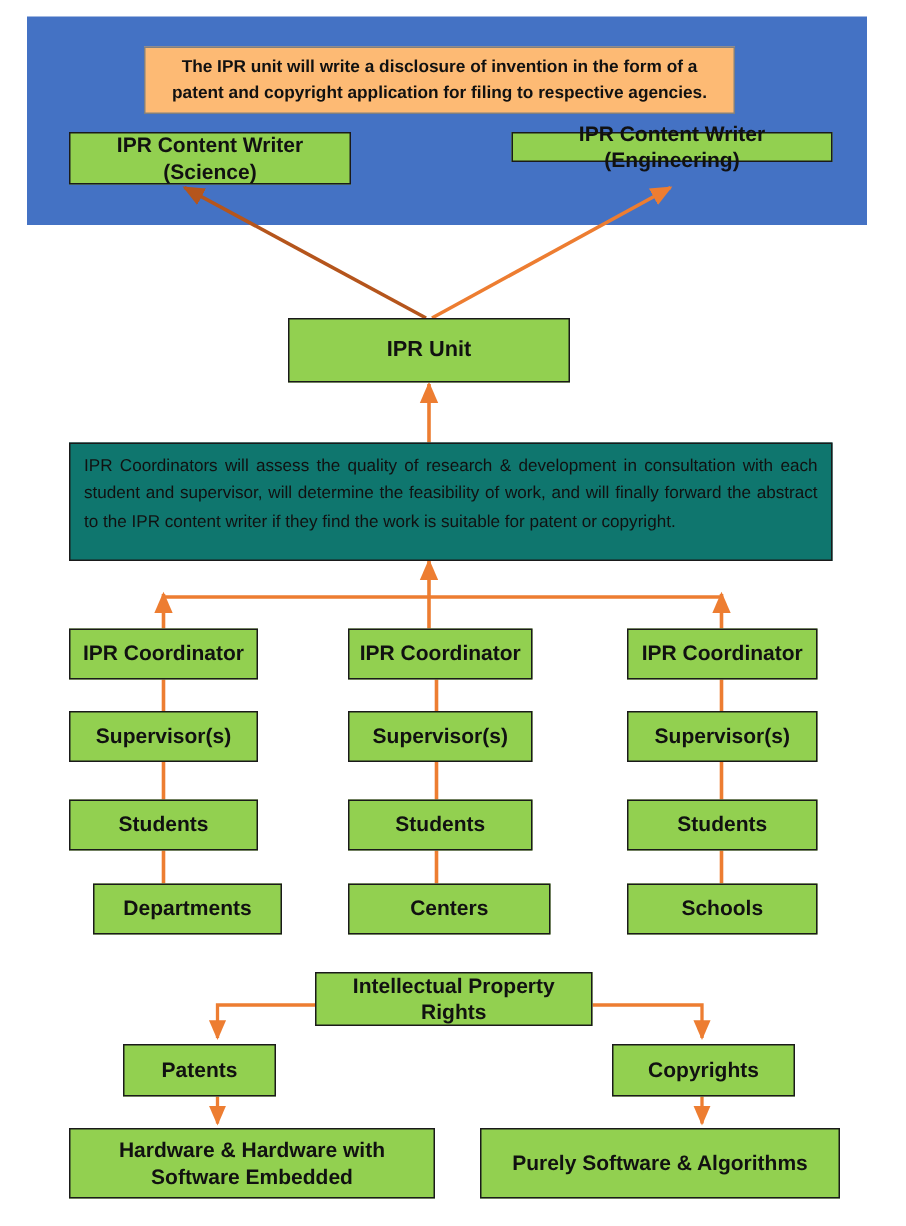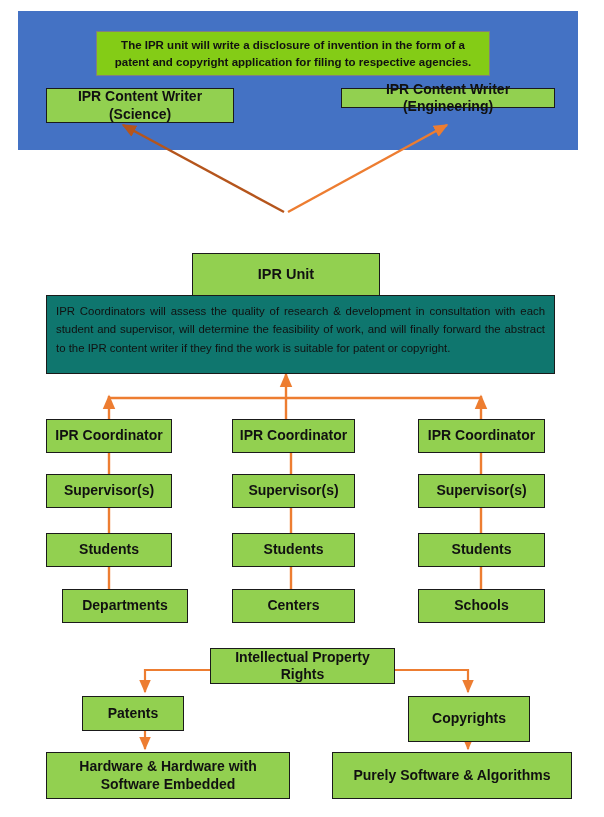--- a/index.html
+++ b/index.html
@@ -43,21 +43,21 @@
     font-size: 14px;
     line-height: 1.25;
     padding: 2px 4px;
   }
   .node.big {
     font-size: 14.5px;
   }
   .note {
     position: absolute;
     box-sizing: border-box;
-    background: #84cc16;
+    background: #fdba74;
     border: 1.2px solid #808080;
     color: #111111;
     display: flex;
     align-items: center;
     justify-content: center;
     text-align: center;
     font-weight: bold;
     font-size: 11.5px;
     line-height: 1.45;
     padding: 3px 8px;
@@ -123,38 +123,38 @@
     <line x1="145" y1="731" x2="145" y2="749" stroke="#ED7D31" stroke-width="2.2" marker-end="url(#arrOrange)"></line>
 
     <line x1="468" y1="731" x2="468" y2="749" stroke="#ED7D31" stroke-width="2.2" marker-end="url(#arrOrange)"></line>
   </svg>
 
   <div class="note" style="left:96px; top:31px; width:394px; height:45px;">The IPR unit will write a disclosure of invention in the form of a patent and copyright application for filing to respective agencies.</div>
 
   <div class="node" style="left:46px; top:88px; width:188px; height:35px;">IPR Content Writer (Science)</div>
   <div class="node" style="left:341px; top:88px; width:214px; height:20px;">IPR Content Writer (Engineering)</div>
 
-  <div class="node big" style="left:192px; top:212px; width:188px; height:43px;margin-top:41px;">IPR Unit</div>
+  <div class="node big" style="left:192px; top:212px; width:188px; height:43px;">IPR Unit</div>
 
   <div class="para" style="left:46px; top:295px; width:509px; height:79px;">IPR Coordinators will assess the quality of research &amp; development in consultation with each student and supervisor, will determine the feasibility of work, and will finally forward the abstract to the IPR content writer if they find the work is suitable for patent or copyright.</div>
 
   <div class="node" style="left:46px; top:419px; width:126px; height:34px;">IPR Coordinator</div>
   <div class="node" style="left:46px; top:474px; width:126px; height:34px;">Supervisor(s)</div>
   <div class="node" style="left:46px; top:533px; width:126px; height:34px;">Students</div>
   <div class="node" style="left:46px; top:589px; width:126px; height:34px;margin-left:16px;">Departments</div>
 
   <div class="node" style="left:232px; top:419px; width:123px; height:34px;">IPR Coordinator</div>
   <div class="node" style="left:232px; top:474px; width:123px; height:34px;">Supervisor(s)</div>
   <div class="node" style="left:232px; top:533px; width:123px; height:34px;">Students</div>
-  <div class="node" style="left:232px; top:589px; width:123px; height:34px;">Centers</div>
+  <div class="node" style="left:232px; top:589px; width:135px; height:34px;">Centers</div>
 
   <div class="node" style="left:418px; top:419px; width:127px; height:34px;">IPR Coordinator</div>
   <div class="node" style="left:418px; top:474px; width:127px; height:34px;">Supervisor(s)</div>
   <div class="node" style="left:418px; top:533px; width:127px; height:34px;">Students</div>
   <div class="node" style="left:418px; top:589px; width:127px; height:34px;">Schools</div>
 
   <div class="node" style="left:210px; top:648px; width:185px; height:36px;">Intellectual Property Rights</div>
   <div class="node" style="left:82px; top:696px; width:102px; height:35px;text-align:center;">Patents</div>
-  <div class="node" style="left:408px; top:696px; width:122px; height:46px;">Copyrights</div>
+  <div class="node" style="left:408px; top:696px; width:122px; height:35px;">Copyrights</div>
   <div class="node" style="left:46px; top:752px; width:244px; height:47px;">Hardware &amp; Hardware with Software Embedded</div>
-  <div class="node" style="left:332px; top:752px; width:240px; height:47px;">Purely Software &amp; Algorithms</div>
+  <div class="node" style="left:320px; top:752px; width:240px; height:47px;">Purely Software &amp; Algorithms</div>
 
 </div>
 
 </body></html>

